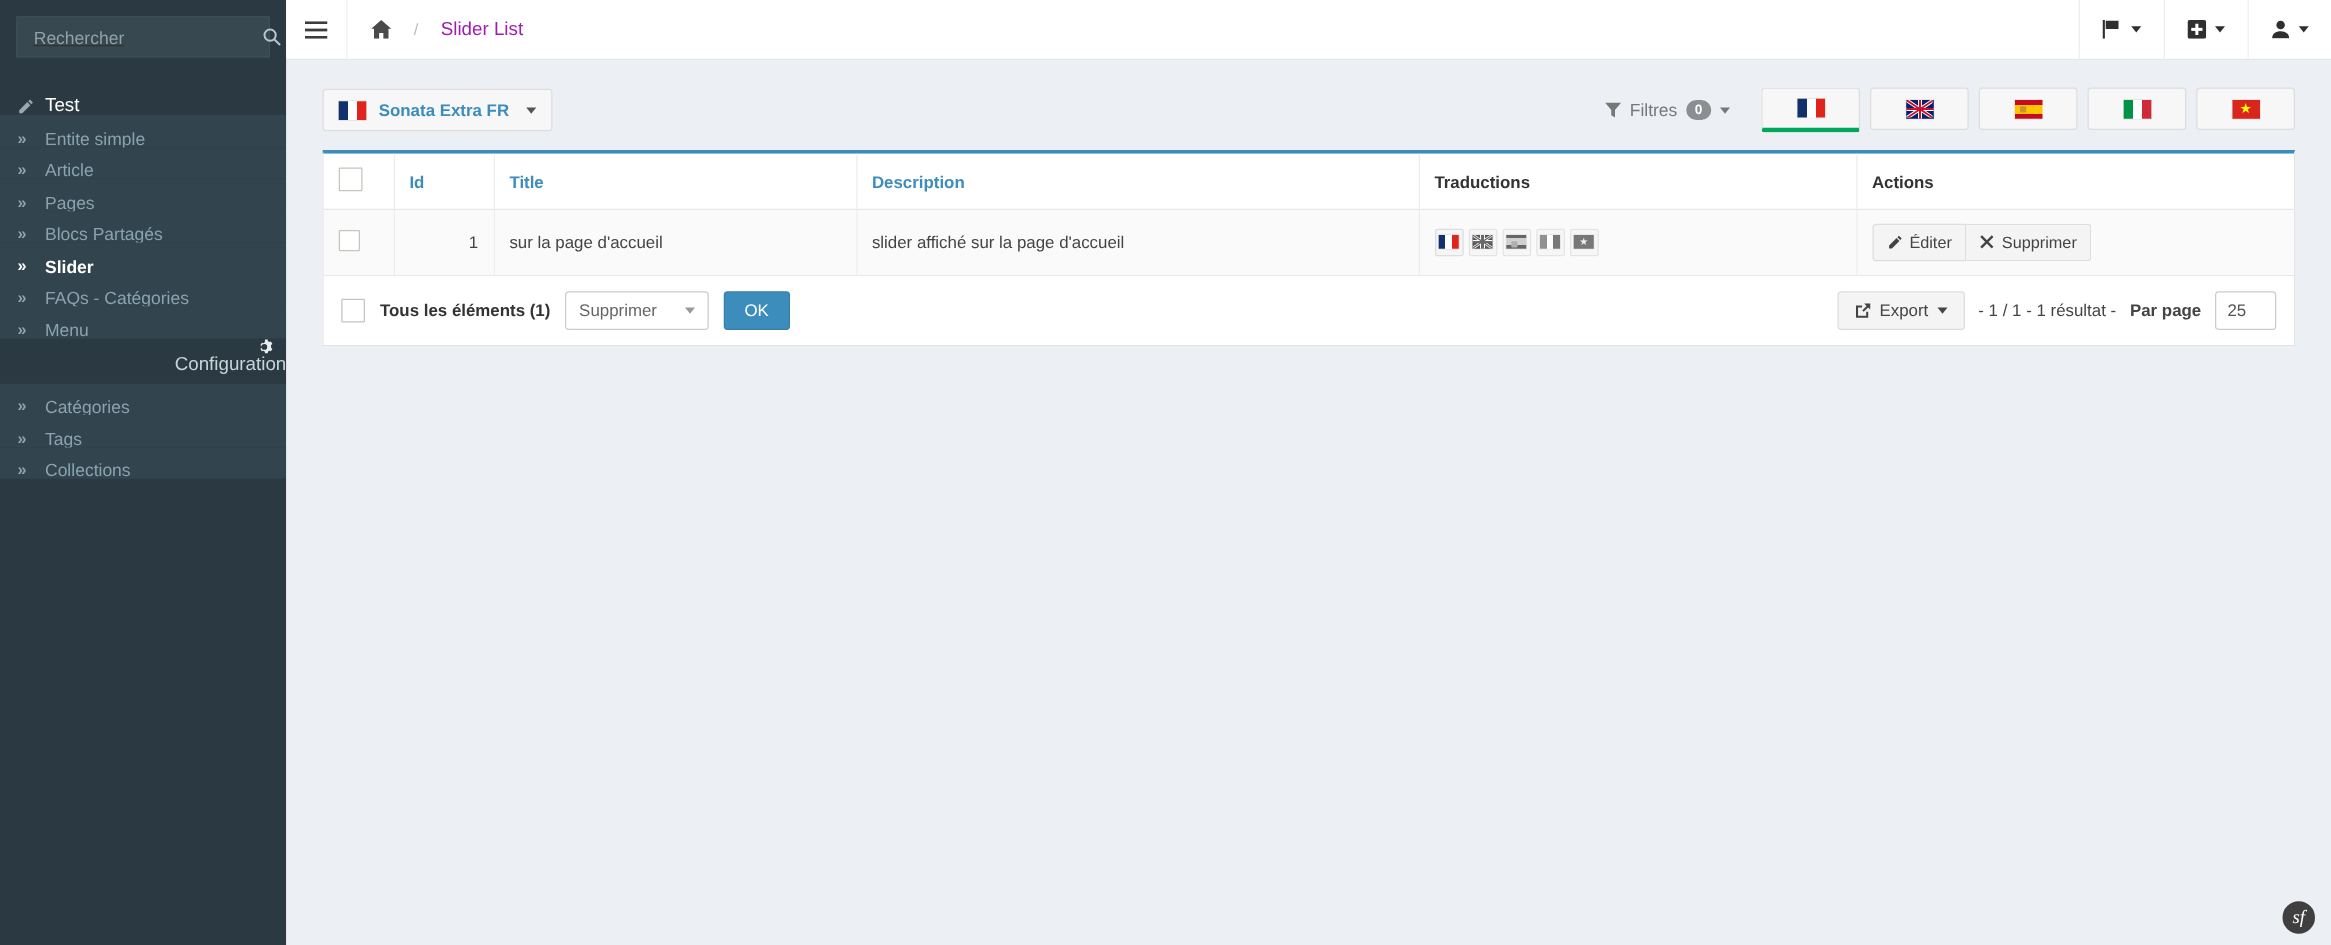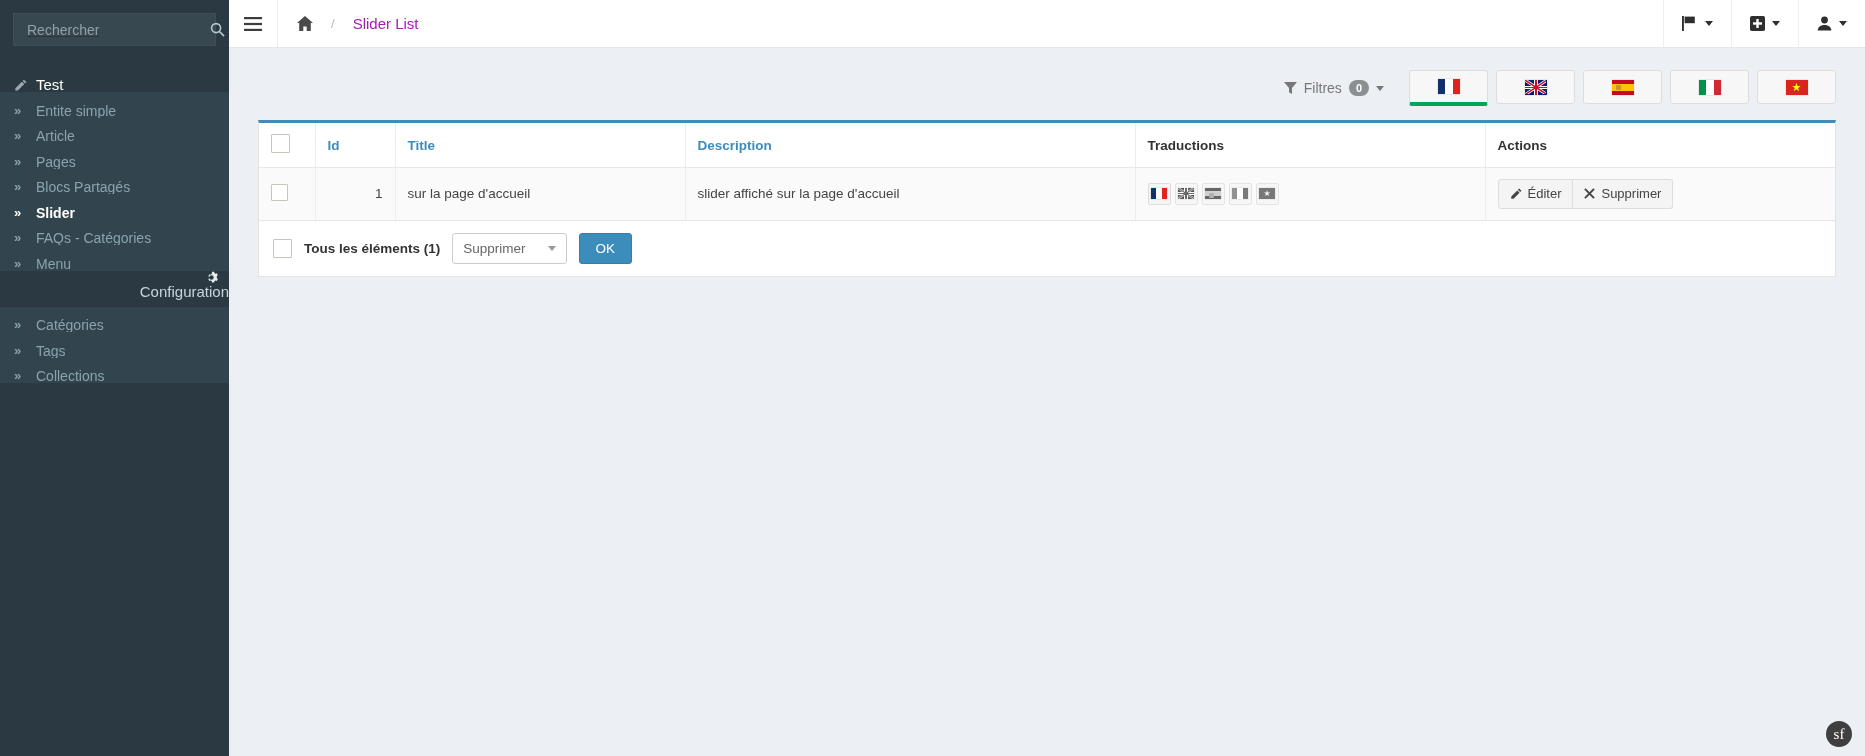--- a/index.html
+++ b/index.html
@@ -247,21 +247,21 @@
     display: inline-flex; align-items: center; gap: 14px; padding: 0 9px;
     font-size: 13.5px; color: #555; cursor: pointer;
   }
 
   
   .sf-toolbar {
     position: absolute; right: 13px; bottom: 9px;
     width: 26px; height: 26px; border-radius: 50%;
     background: #3f3f3f; color: #fff;
     display: flex; align-items: center; justify-content: center;
-    font-family: "Liberation Serif", serif; 
+    font-family: "Liberation Serif", serif; font-style: italic;
     font-size: 15px; cursor: pointer;
   }
   .ico { display: inline-flex; align-items: center; justify-content: center; }
 </style>
 </head>
 <body>
 
 <div class="app">
 
   <aside class="sidebar">
@@ -392,20 +392,25 @@
               </svg>
           </span>
           <span class="caret"></span>
         </div>
       </div>
     </header>
 
     <div class="content">
 
       <div class="toolbar">
+        <div class="locale-switcher">
+          <span class="fl fl-fr"></span>
+          <span class="ls-label">Sonata Extra FR</span>
+          <span class="ls-caret"></span>
+        </div>
 
         <div class="toolbar-right">
           <div class="filters-btn">
             <span class="ico">
               <svg width="13" height="13" viewBox="0 0 14 14" fill="#777">
                   <path d="M0 0h14L8.6 6.4V13L5.4 11V6.4z"></path>
                 </svg>
             </span>
             <span>Filtres</span>
             <span class="filters-badge">0</span>
@@ -519,19 +524,37 @@
 
         <div class="footbar">
           <span class="cb lg"></span>
           <span class="foot-label">Tous les éléments (1)</span>
           <span class="select-like">
             <span>Supprimer</span>
             <span class="sc"></span>
           </span>
           <button class="btn-ok">OK</button>
 
+          <div class="foot-right">
+            <span class="btn-export">
+              <span class="ico">
+                <svg width="13" height="13" viewBox="0 0 16 16" fill="#444">
+                    <path d="M1 3h6v2H3v8h8V9h2v6H1z"></path>
+                    <path d="M9 1h6v6l-2.1-2.1-4.3 4.3L7.1 7.8l4.3-4.3z"></path>
+                  </svg>
+              </span>
+              <span>Export</span>
+              <span class="caret" style="border-top-color:#444"></span>
+            </span>
+            <span class="pager-text">- 1 / 1 - 1 résultat -</span>
+            <span class="pager-text"><b>Par page</b></span>
+            <span class="perpage-select">
+              <span>25</span>
+              <span class="sc"></span>
+            </span>
+          </div>
         </div>
       </div>
     </div>
 
     <div class="sf-toolbar">sf</div>
   </div>
 </div>
 
 </body></html>

